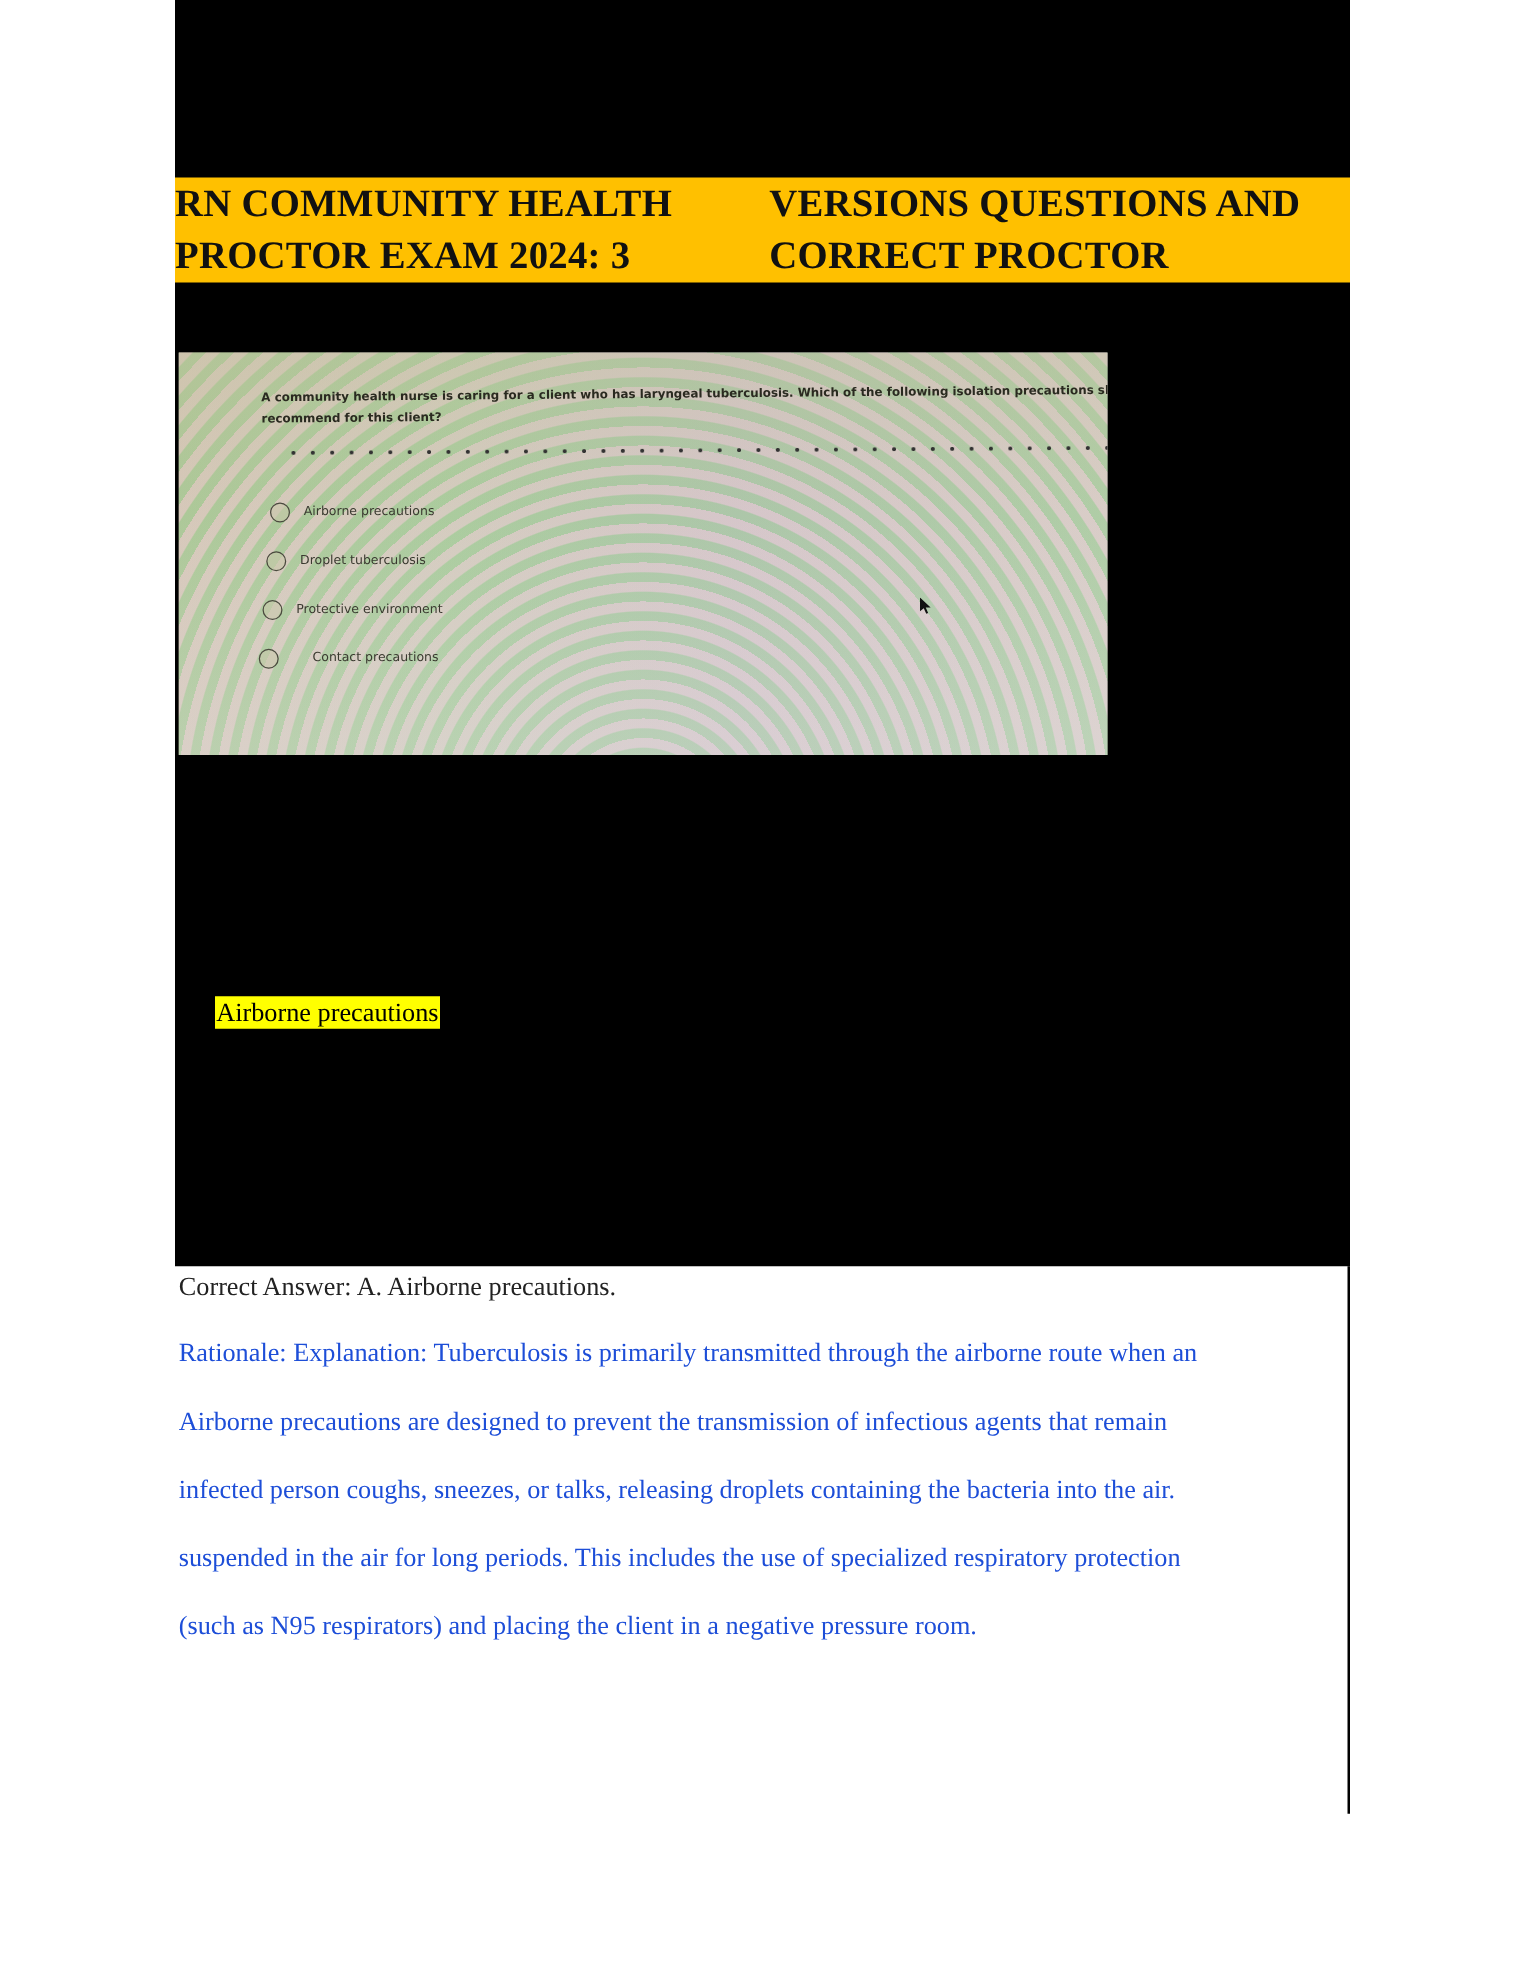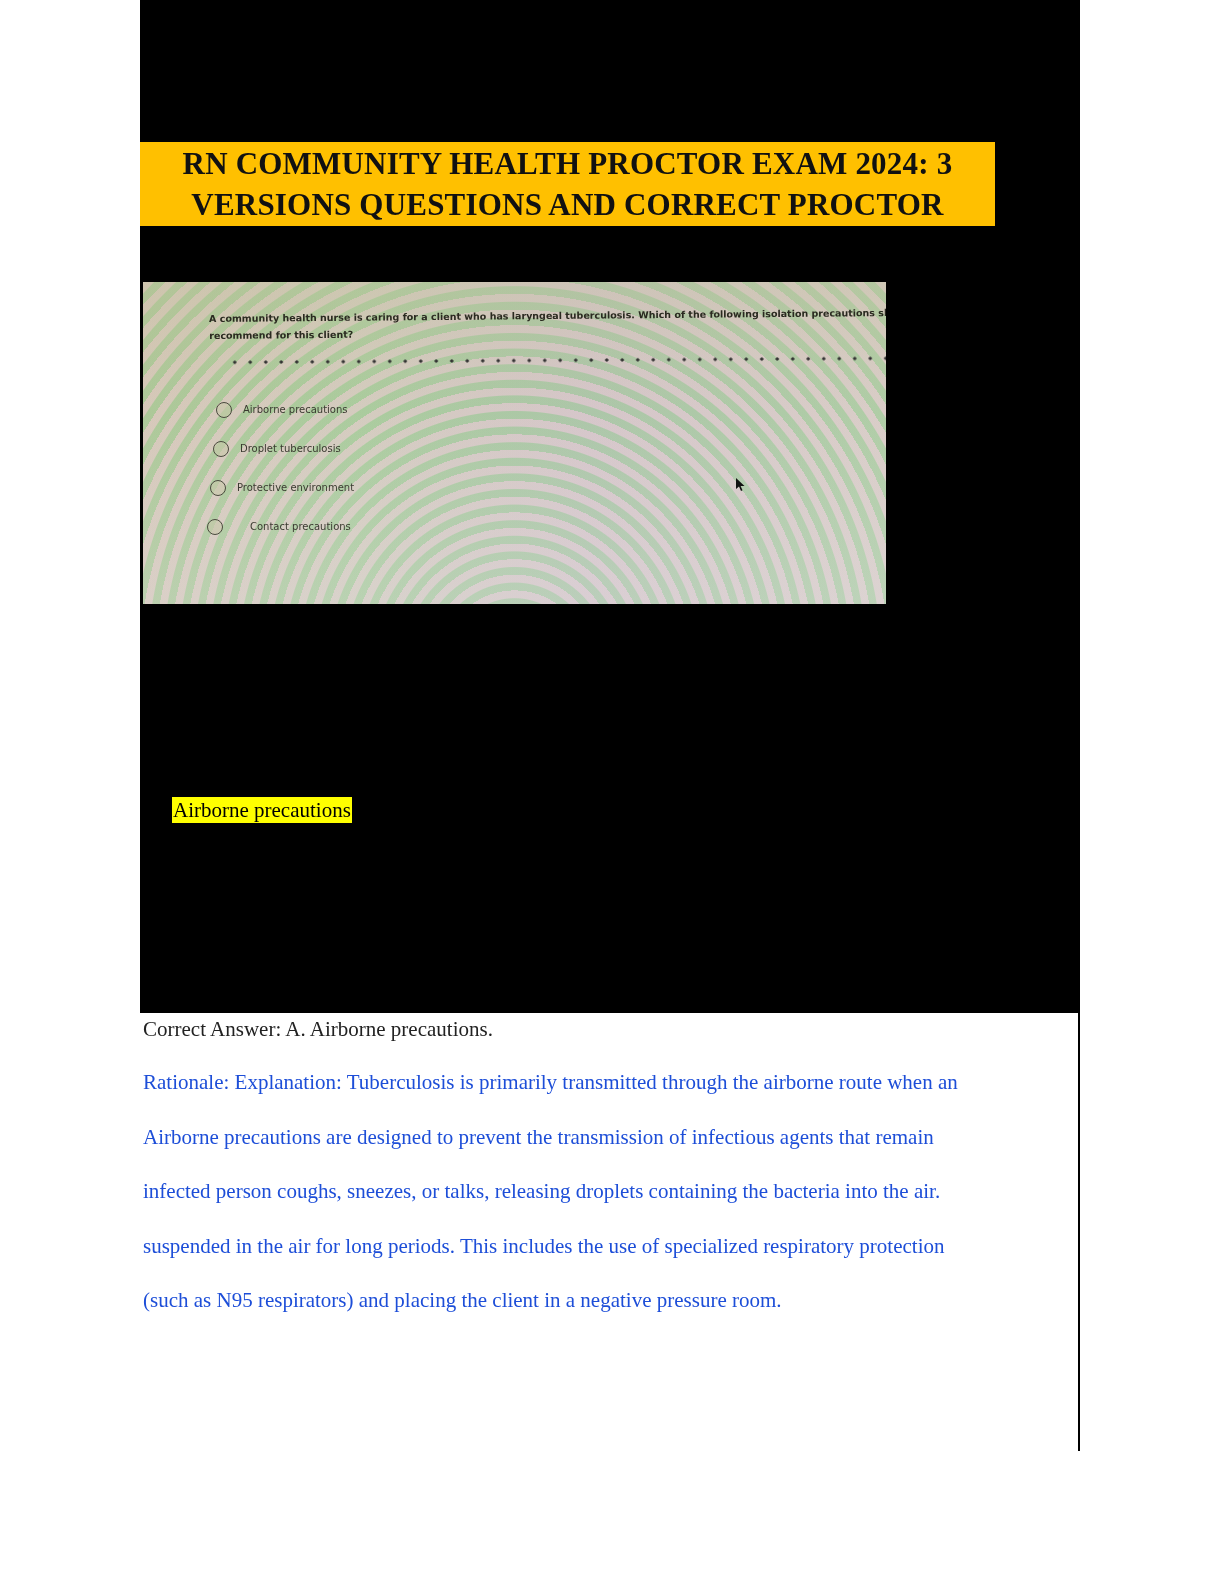--- a/index.html
+++ b/index.html
@@ -1,20 +1,20 @@
 <!DOCTYPE html>
 <html><head>
   <meta charset="utf-8">
   <style>
     html, body { margin: 0; padding: 0; background: #ffffff; }
     body { width: 1224px; height: 1584px; position: relative; overflow: hidden; font-family: "Liberation Serif", serif; }
     .black-block { position: absolute; left: 140px; top: 0; width: 940px; height: 1013px; background: #000000; }
     .title-banner {
-      position: absolute; left: 140px; top: 142px; width: 855px; height: 84px;
-      background: #ffc000; display: flex; flex-direction: column; align-items: center; justify-content: center;
+      position: absolute; left: 140px; top: 142px; width: 940px; height: 84px;
+      background: #ffc000; display: flex; flex-direction: row; justify-content: center;
     }
     .title-line { font-family: "Liberation Serif", serif; font-weight: bold; font-size: 31px; line-height: 41px; color: #111; letter-spacing: 0.2px; }
     .quiz-shot {
       position: absolute; left: 143px; top: 282px; width: 743px; height: 322px; overflow: hidden;
       background:
         repeating-radial-gradient(ellipse at 50% 120%, rgba(150,200,140,0.55) 0px, rgba(150,200,140,0.55) 7px, rgba(225,200,200,0.55) 8px, rgba(225,200,200,0.55) 15px),
         linear-gradient(90deg, #c9c8a8 0%, #c4d0b4 30%, #c8c4cc 60%, #cfd3c6 100%);
     }
     .quiz-shot::after {
       content: ""; position: absolute; inset: 0;

